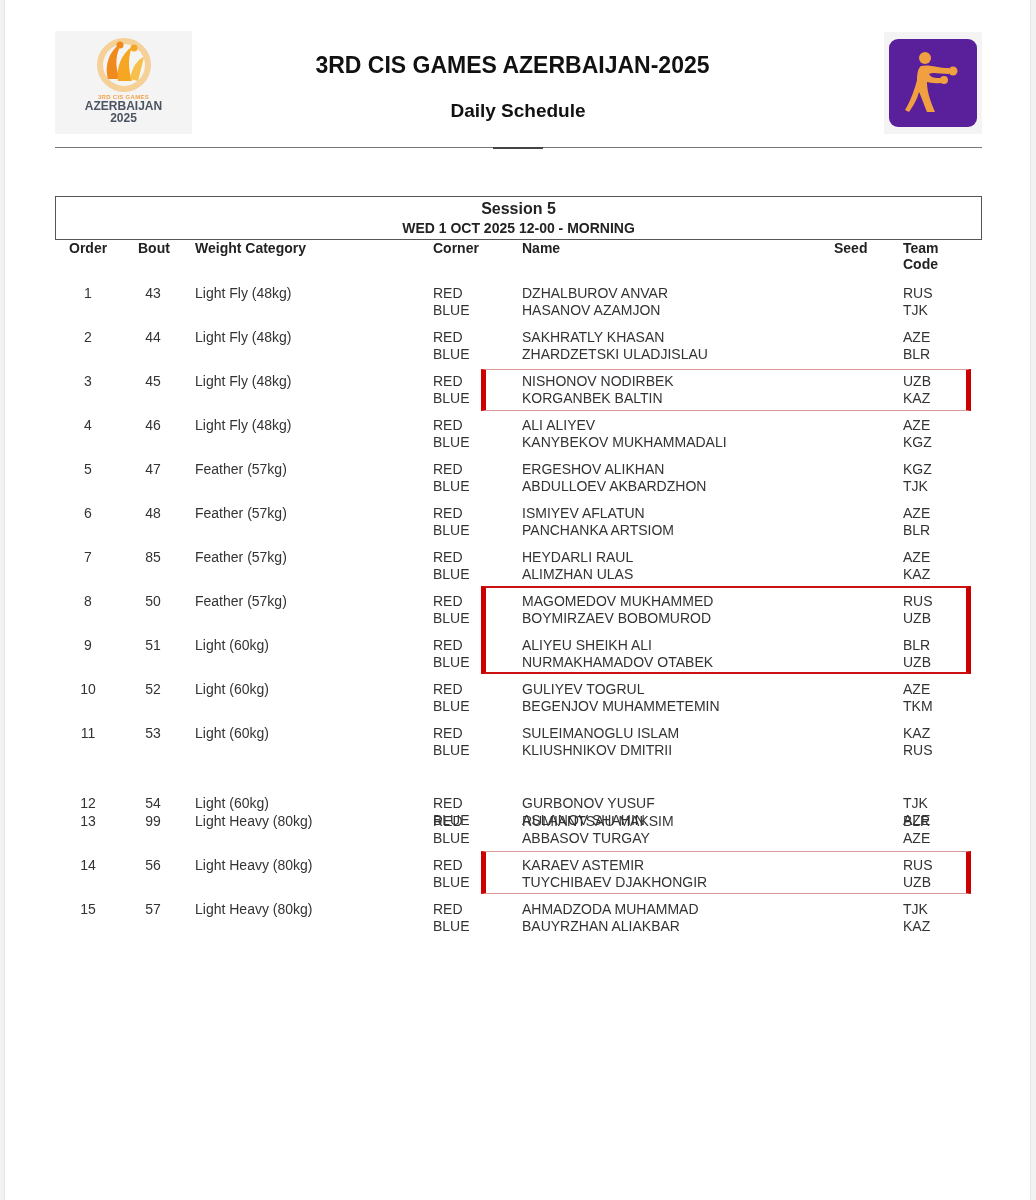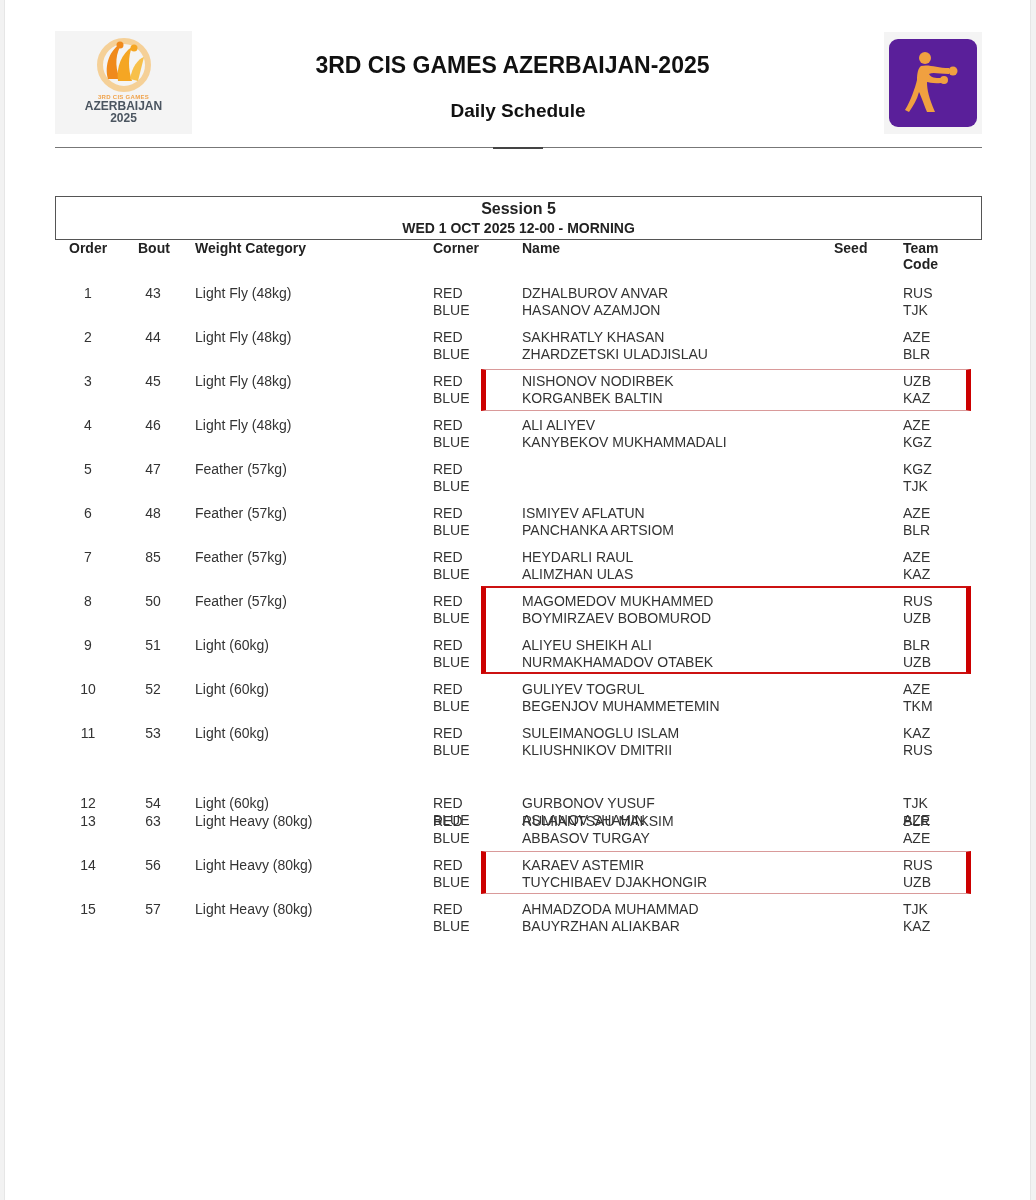--- a/index.html
+++ b/index.html
@@ -200,20 +200,24 @@
       </div>
     </div>
     <div class="bout" style="top: 457px;">
       <div class="cell c-order">5</div>
       <div class="cell c-bout">47</div>
       <div class="cell c-weight">Feather (57kg)</div>
       <div class="cell c-corner">
         <div>RED</div>
         <div>BLUE</div>
       </div>
+      <div class="cell c-name">
+        <div>ERGESHOV ALIKHAN</div>
+        <div>ABDULLOEV AKBARDZHON</div>
+      </div>
       <div class="cell c-team">
         <div>KGZ</div>
         <div>TJK</div>
       </div>
     </div>
     <div class="bout" style="top: 501px;">
       <div class="cell c-order">6</div>
       <div class="cell c-bout">48</div>
       <div class="cell c-weight">Feather (57kg)</div>
       <div class="cell c-corner">
@@ -326,21 +330,21 @@
         <div>GURBONOV YUSUF</div>
         <div>ASLANOV SHAHIN</div>
       </div>
       <div class="cell c-team">
         <div>TJK</div>
         <div>AZE</div>
       </div>
     </div>
     <div class="bout" style="top: 809px;">
       <div class="cell c-order">13</div>
-      <div class="cell c-bout">63</div>
+      <div class="cell c-bout">99</div>
       <div class="cell c-weight">Light Heavy (80kg)</div>
       <div class="cell c-corner">
         <div>RED</div>
         <div>BLUE</div>
       </div>
       <div class="cell c-name">
         <div>RUMIANTSAU MAKSIM</div>
         <div>ABBASOV TURGAY</div>
       </div>
       <div class="cell c-team">

